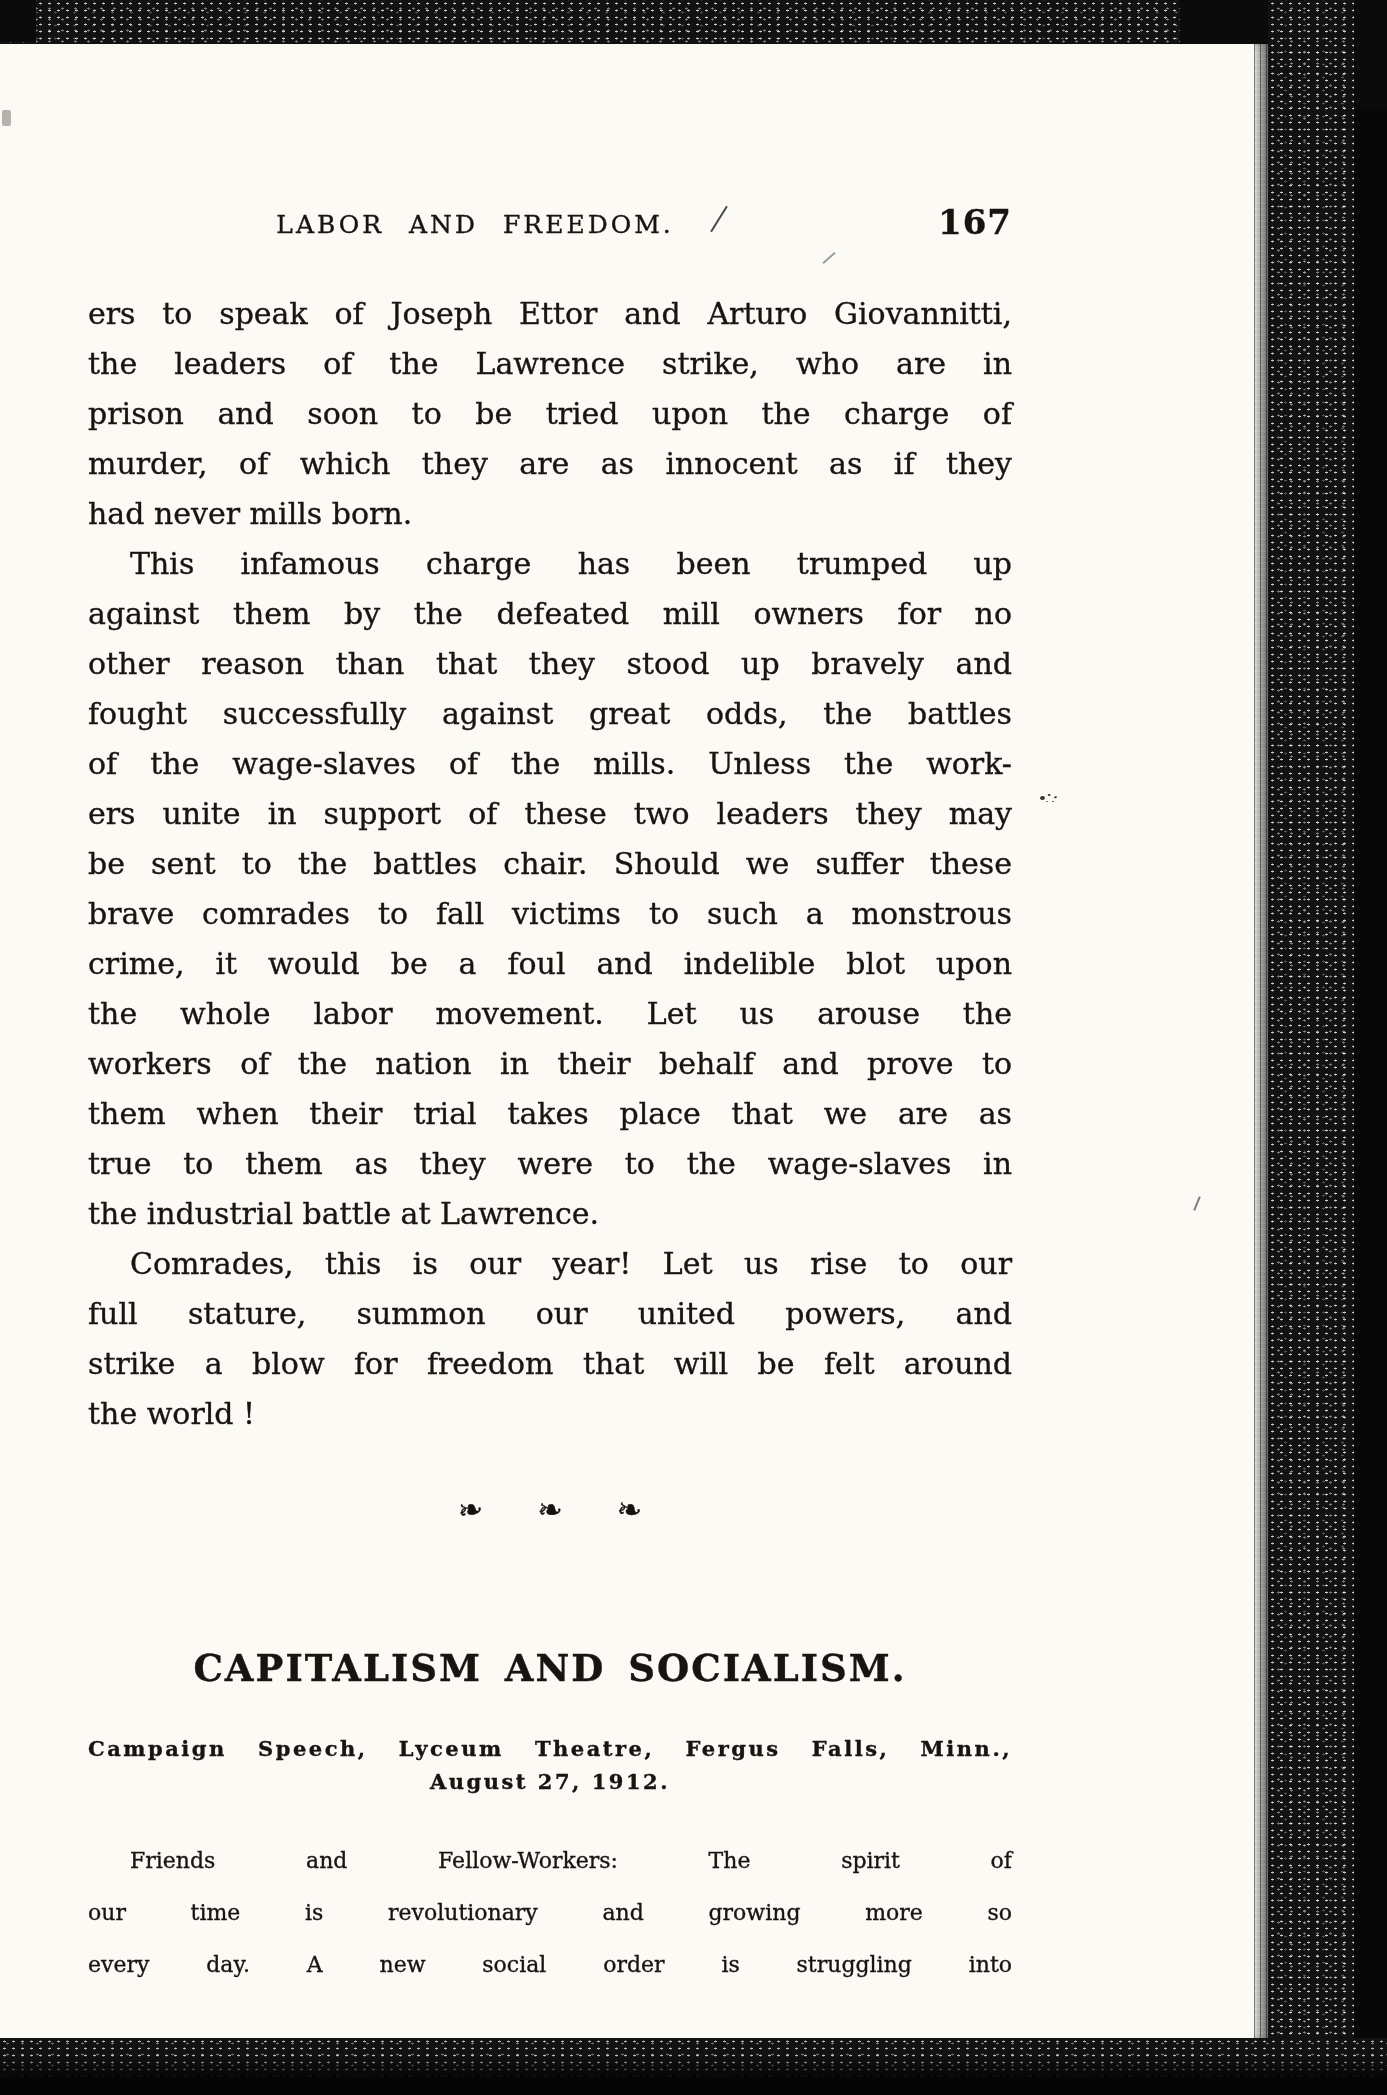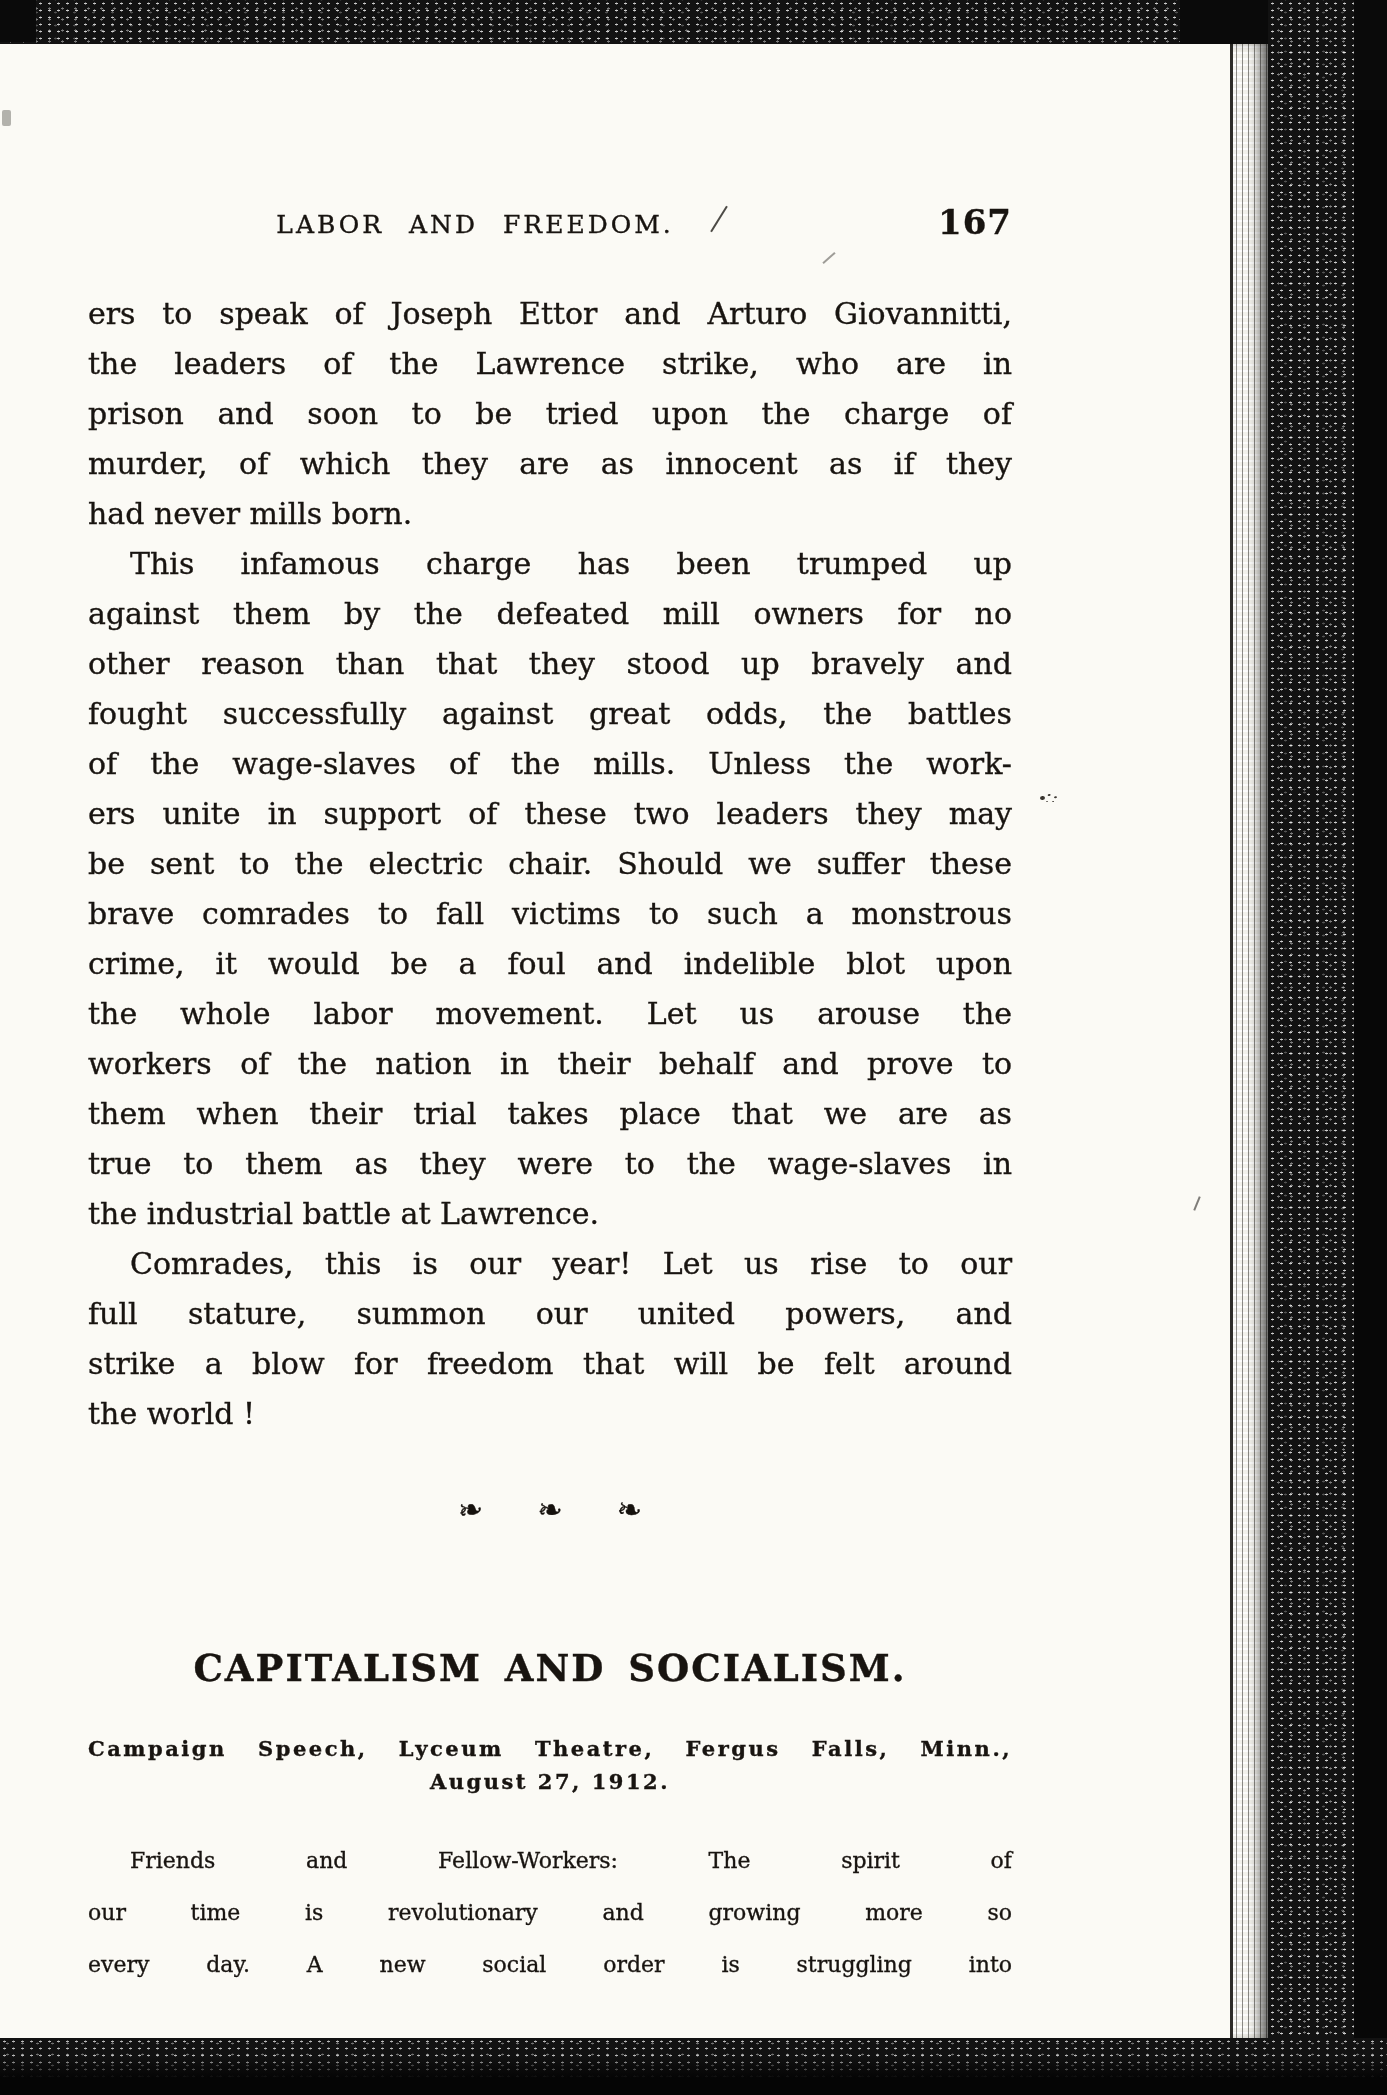--- a/index.html
+++ b/index.html
@@ -41,20 +41,21 @@
       repeating-linear-gradient(0deg, rgba(255,255,255,.9) 0 2px, transparent 2px 6px);
     box-shadow:inset -12px 0 14px -5px rgba(0,0,0,.65), inset 3px 0 0 0 #2e2c28;
   }
   .edge-texture{
     position:absolute;left:1268px;top:0;width:86px;height:2095px;
   }
   
   .page{
     position:absolute;left:0;top:44px;width:1230px;height:1996px;
     background:#fbfaf5;
+    padding-left:24px;
   }
   .content{
     position:absolute;left:88px;top:0;width:924px;
     color:#181410;
     -webkit-text-stroke:.35px #1a1512;
   }
   
   .running-header{position:relative;height:46px;margin-top:166px;}
   .running-title{
     position:absolute;left:0;right:150px;text-align:center;
@@ -124,21 +125,21 @@
           <div class="line">murder, of which they are as innocent as if they</div>
           <div class="line rag">had never mills born.</div>
         </div>
         <div class="para">
           <div class="line indent">This infamous charge has been trumped up</div>
           <div class="line">against them by the defeated mill owners for no</div>
           <div class="line">other reason than that they stood up bravely and</div>
           <div class="line">fought successfully against great odds, the battles</div>
           <div class="line">of the wage-slaves of the mills.  Unless the work-</div>
           <div class="line">ers unite in support of these two leaders they may</div>
-          <div class="line">be sent to the electric chair.  Should we suffer these</div>
+          <div class="line">be sent to the battles chair.  Should we suffer these</div>
           <div class="line">brave comrades to fall victims to such a monstrous</div>
           <div class="line">crime, it would be a foul and indelible blot upon</div>
           <div class="line">the whole labor movement.  Let us arouse the</div>
           <div class="line">workers of the nation in their behalf and prove to</div>
           <div class="line">them when their trial takes place that we are as</div>
           <div class="line">true to them as they were to the wage-slaves in</div>
           <div class="line rag">the industrial battle at Lawrence.</div>
         </div>
         <div class="para">
           <div class="line indent"><span class="em">Comrades, this is our year!</span><span class="rom">  Let us rise to our</span></div>

